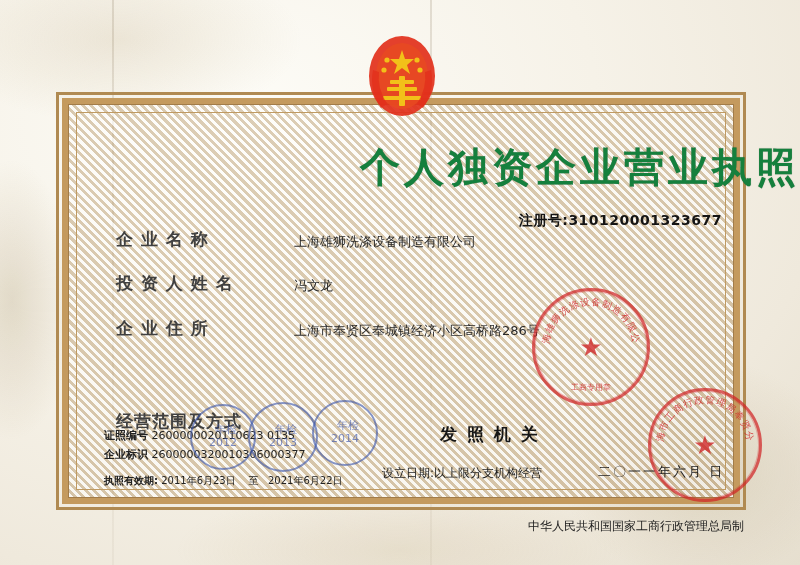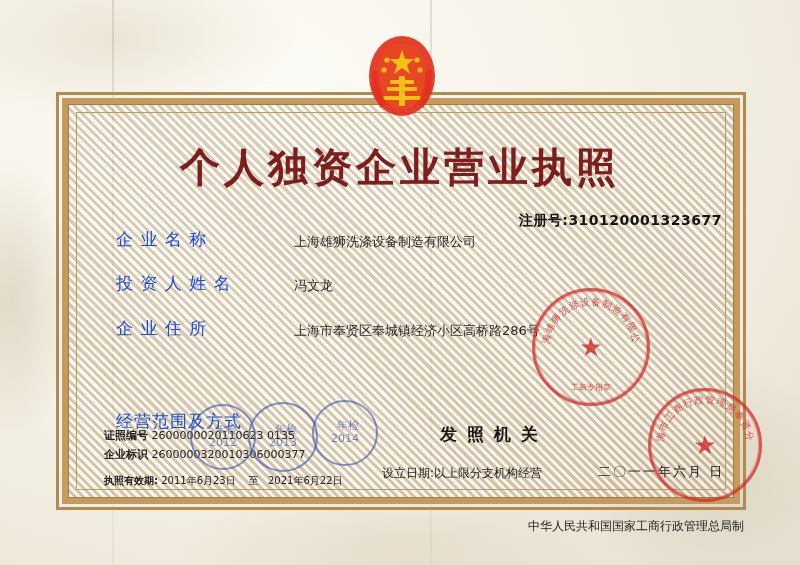--- a/index.html
+++ b/index.html
@@ -80,26 +80,26 @@
     left: 367px; top: 30px;
     width: 70px; height: 96px;
     z-index: 6;
   }
 
   
   .title {
     position: absolute;
     left: 0; right: 0;
     top: 140px;
-    text-align: center;
+    text-align: right;
     font-family: "DejaVu Sans", "Liberation Sans", sans-serif;
     font-size: 40px;
     font-weight: bold;
     letter-spacing: 4px;
-    color: #7f1d1d;
+    color: #15803d;
     text-shadow: 0 0 1px rgba(0,0,0,0.35);
     z-index: 5;
   }
 
   
   .reg-no {
     position: absolute;
     right: 78px;
     top: 212px;
     font-size: 14px;
@@ -114,22 +114,22 @@
   .field {
     position: absolute;
     left: 116px;
     z-index: 5;
     display: flex;
     align-items: flex-start;
   }
   .field-label {
     width: 178px;
     font-size: 17px;
-    font-weight: normal;
-    color: #1d4ed8;
+    font-weight: bold;
+    color: #404040;
     letter-spacing: 1px;
     flex: none;
   }
   .field-label.spread {
     display: flex;
     justify-content: space-between;
   }
   .field-value {
     font-size: 13px;
     color: #2a2a2a;

